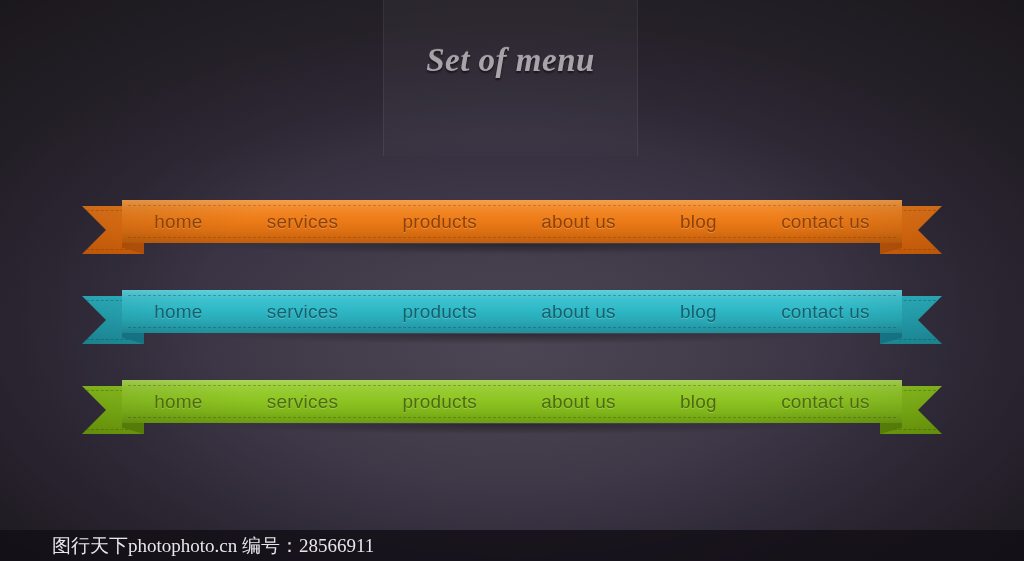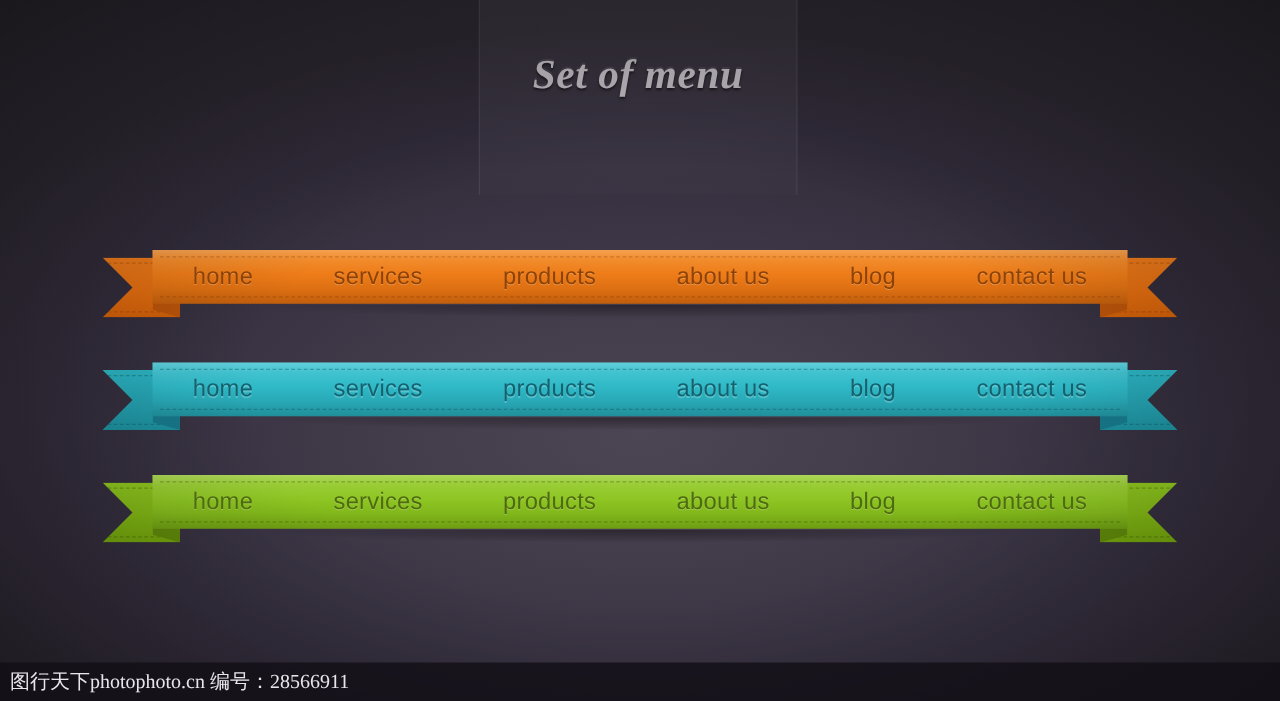--- a/index.html
+++ b/index.html
@@ -210,24 +210,25 @@
     left: 0;
     bottom: 0;
     width: 1024px;
     height: 31px;
     background: rgba(18,15,22,0.82);
     display: flex;
     align-items: center;
   }
   .wm-text {
     color: #e8e6ea;
-    font-size: 16px;
+    font-size: 19px;
     padding-left: 8px;
     font-family: "Liberation Serif", "DejaVu Serif", serif;
     white-space: nowrap;
+    margin-left: 44px;
   }
 </style>
 </head>
 <body>
 
 <div id="stage">
 
   <div class="bg-base"></div>
 
   <div class="title-panel">

